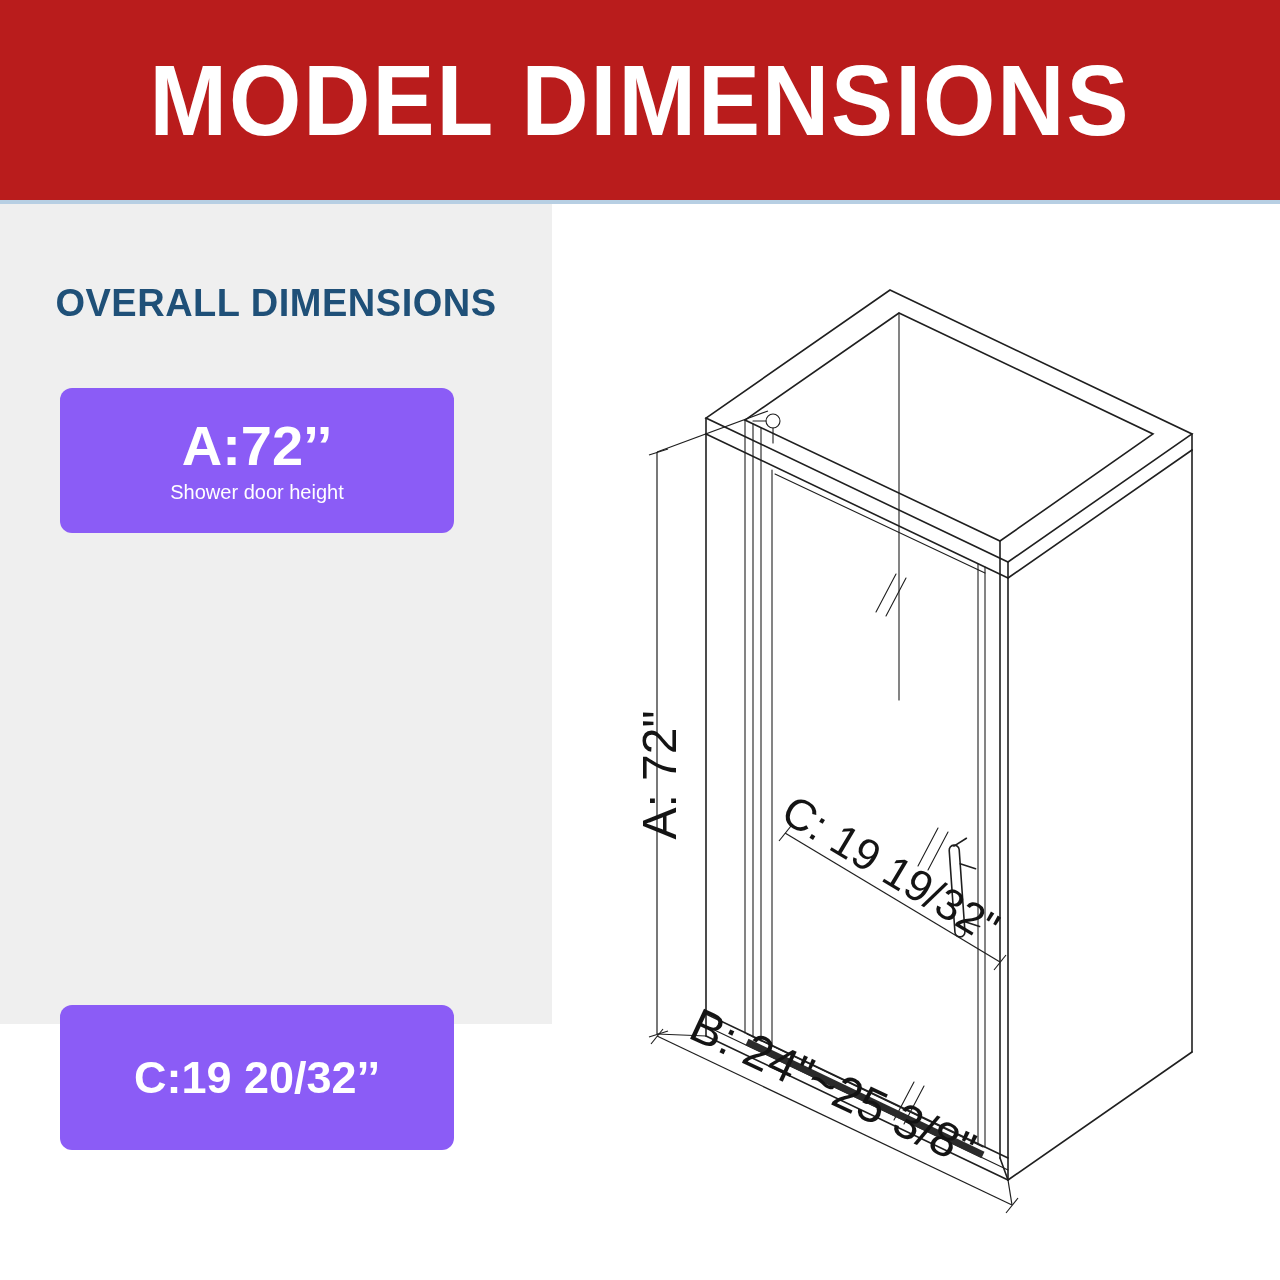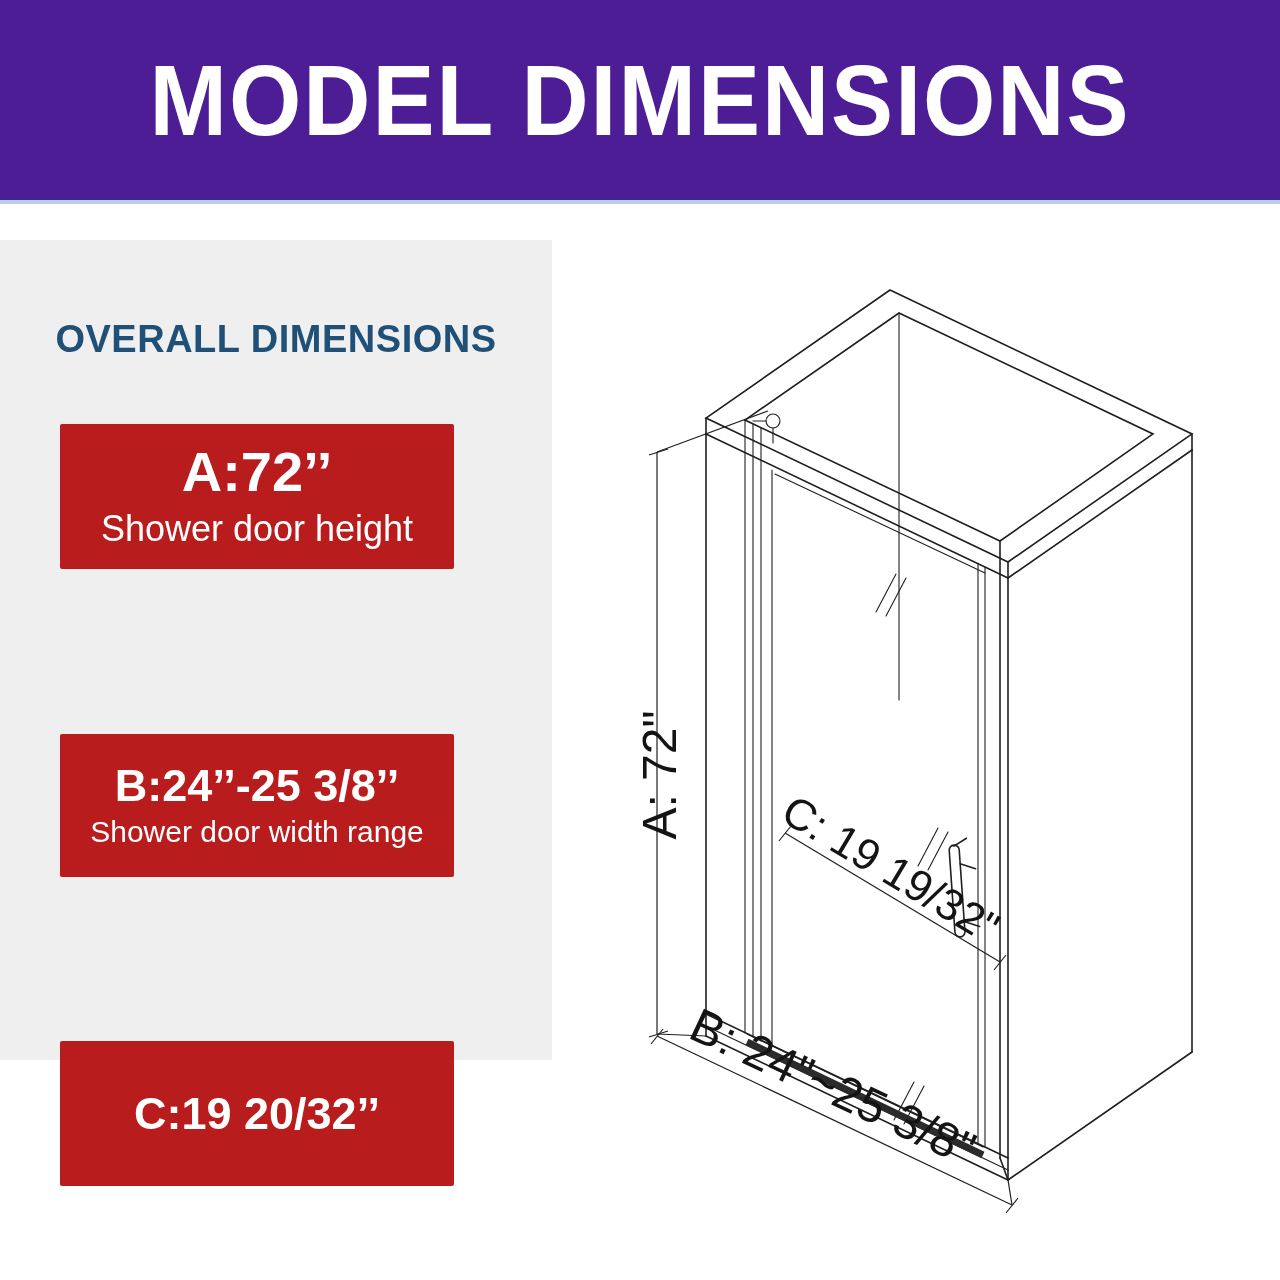--- a/index.html
+++ b/index.html
@@ -3,50 +3,50 @@
 <meta charset="utf-8">
 <style>
   html,body{margin:0;padding:0;}
   body{
     width:1280px;height:1280px;position:relative;overflow:hidden;
     background:#ffffff;font-family:"Liberation Sans",sans-serif;
   }
   
   .header{
     position:absolute;left:0;top:0;width:1280px;height:200px;
-    background:#4c1d95;display:flex;align-items:center;justify-content:center;
+    background:#b91c1c;display:flex;align-items:center;justify-content:center;
   }
   .header-accent{
     position:absolute;left:0;top:200px;width:1280px;height:4px;background:#b7cfe3;
   }
   .header-title{
     color:#ffffff;font-size:93px;font-weight:900;letter-spacing:2px;
     transform:scaleY(1.08);white-space:nowrap;
   }
   
   .left-panel{
-    position:absolute;left:0;top:204px;width:552px;height:820px;background:#efefef;margin-top:36px;
+    position:absolute;left:0;top:204px;width:552px;height:820px;background:#efefef;
   }
   .overall-heading{
     position:absolute;left:0;top:78px;width:552px;text-align:center;
     color:#1f5078;font-size:38px;font-weight:800;letter-spacing:.5px;white-space:nowrap;
   }
   .dim-card{
-    position:absolute;left:60px;width:394px;background:#b91c1c;border-radius:2px;
+    position:absolute;left:60px;width:394px;background:#8b5cf6;border-radius:12px;
     display:flex;flex-direction:column;align-items:center;justify-content:center;
     color:#fff;text-align:center;
   }
   .card-a{top:184px;height:145px;}
   .card-b{top:494px;height:143px;}
   .card-c{top:801px;height:145px;}
   .card-value{font-weight:800;line-height:1.05;}
   .card-a .card-value{font-size:56px;}
   .card-b .card-value,.card-c .card-value{font-size:45px;}
   .card-label{font-weight:400;margin-top:6px;}
-  .card-a .card-label{font-size:36px;}
+  .card-a .card-label{font-size:20px;}
   .card-b .card-label{font-size:30px;}
   .card-c .card-label{font-size:28px;}
   
   .right-panel{
     position:absolute;left:552px;top:204px;width:728px;height:1076px;background:#ffffff;
   }
   svg.diagram{position:absolute;left:552px;top:203px;}
   .ln{stroke:#1f1f1f;stroke-width:1.6;fill:none;stroke-linecap:round;}
   .thin{stroke-width:1.1;}
   .dim{stroke:#1f1f1f;stroke-width:1.2;fill:none;}
@@ -62,24 +62,20 @@
 <div class="header-accent"></div>
 
 <div class="left-panel">
   <div class="overall-heading">OVERALL DIMENSIONS</div>
 
   <div class="dim-card card-a">
     <div class="card-value">A:72’’</div>
     <div class="card-label">Shower door height</div>
   </div>
 
-  <div class="dim-card card-b">
-    <div class="card-value">B:24’’-25 3/8’’</div>
-    <div class="card-label">Shower door width range</div>
-  </div>
 
   <div class="dim-card card-c">
     <div class="card-value">C:19 20/32’’</div>
   </div>
 </div>
 
 <div class="right-panel"></div>
 
 <svg class="diagram" width="728" height="1077" viewBox="552 203 728 1077">
 

